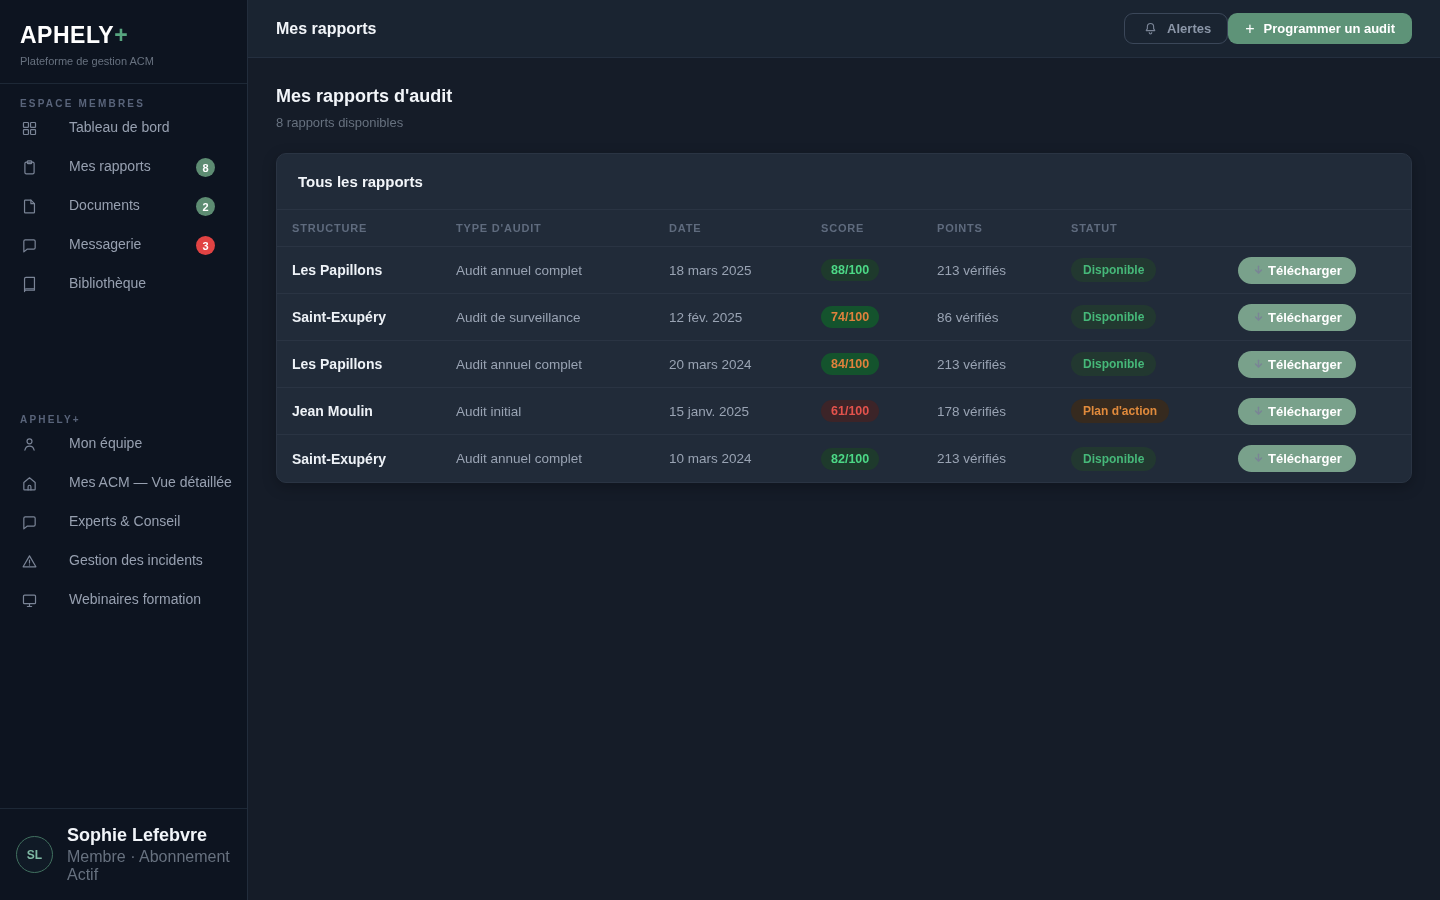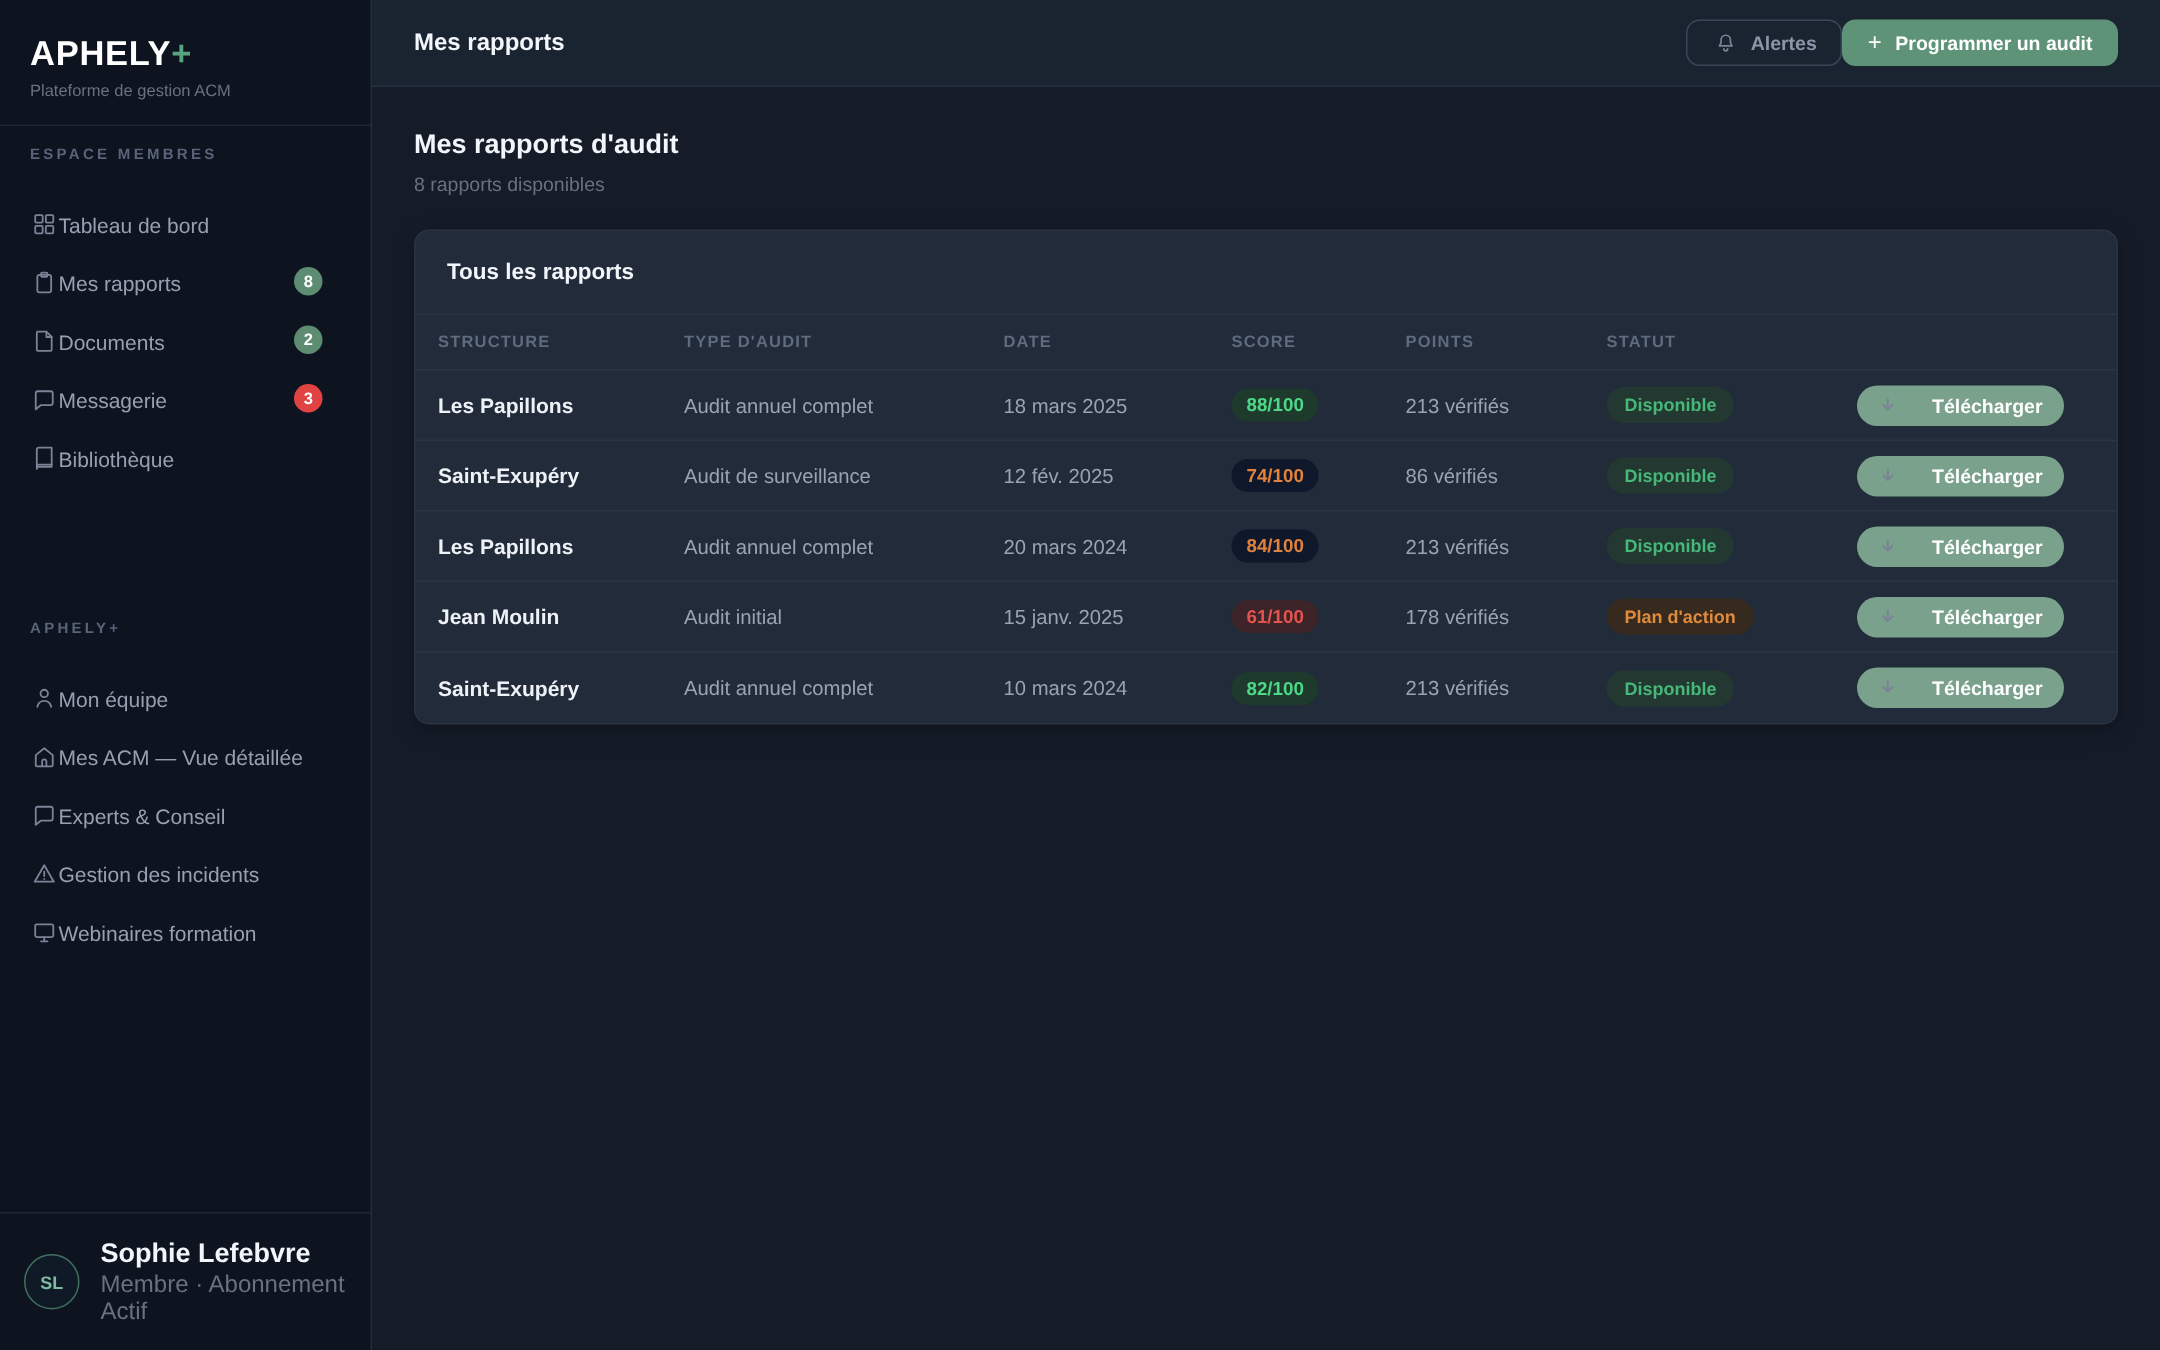--- a/index.html
+++ b/index.html
@@ -9,21 +9,21 @@
 
   
   .sidebar { width:248px; min-width:248px; height:100%; background:#0d1420; border-right:1px solid #222d3c; display:flex; flex-direction:column; }
   .logo-block { padding:22px 20px 16px 20px; border-bottom:1px solid #1d2836; }
   .logo { font-size:23px; font-weight:bold; letter-spacing:.5px; color:#ffffff; }
   .logo .plus { color:#57a57f; }
   .logo-sub { margin-top:6px; font-size:11px; color:#67717f; }
   .sidebar-body { flex:1; overflow:hidden; padding-top:14px; }
   .nav-label { padding:0 20px; margin:0 0 10px 0; font-size:10px; font-weight:bold; letter-spacing:2.2px; color:#59647a; }
   .nav-section + .nav-section { margin-top:100px; }
-  .nav-item { display:flex; align-items:flex-end; gap:1px; height:39px; padding:0 20px; color:#97a0b0; cursor:pointer; text-decoration:none; }
+  .nav-item { display:flex; align-items:flex-start; gap:31px; height:39px; padding:0 20px; color:#97a0b0; cursor:pointer; text-decoration:none; }
   .nav-icon { width:18px; height:18px; display:flex; align-items:center; justify-content:center; color:#7a8496; flex:none; }
   .nav-icon svg { width:17px; height:17px; }
   .nav-text { font-size:14px; flex:1; white-space:nowrap; }
   .nav-badge { width:19px; height:19px; border-radius:50%; font-size:11px; font-weight:bold; color:#fff; display:flex; align-items:center; justify-content:center; flex:none; margin-right:12px; }
   .badge-green { background:#5d8c72; }
   .badge-red { background:#e14343; }
   .user-block { border-top:1px solid #1d2836; padding:16px 16px; display:flex; align-items:center; gap:14px; cursor:pointer; }
   .avatar { width:37px; height:37px; border-radius:50%; border:1px solid #41705f; color:#7fb9a4; font-size:12px; font-weight:bold; display:flex; align-items:center; justify-content:center; background:#101a26; flex:none; }
   .user-name { font-size:18px; font-weight:bold; color:#f2f5f9; }
   .user-meta { font-size:16px; color:#67717f; margin-top:2px; }
@@ -46,26 +46,26 @@
   .card-header { padding:19px 21px; font-size:15px; font-weight:bold; color:#f2f5f9; border-bottom:1px solid #2a3443; }
   .tgrid { display:grid; grid-template-columns:164px 213px 152px 116px 134px 167px 1fr; align-items:center; padding-left:15px; padding-right:16px; }
   .table-head { height:37px; border-bottom:1px solid #2a3443; }
   .th { font-size:11px; font-weight:bold; letter-spacing:.8px; color:#5f6b7e; text-transform:uppercase; }
   .trow { height:47px; border-bottom:1px solid #2a3443; }
   .trow:last-child { border-bottom:none; }
   .cell-structure { font-size:14px; font-weight:bold; color:#eef2f7; }
   .cell-muted { font-size:13.5px; color:#99a3b3; }
   .pill { display:inline-block; padding:4px 10px; border-radius:11px; font-size:12.5px; font-weight:bold; }
   .score-green { background:#1e3a2c; color:#4cd886; }
-  .score-orange { background:#0f172a; color:#e0813c; }
+  .score-orange { background:#14532d; color:#e0813c; }
   .score-red { background:#3c2428; color:#e4534d; }
   .status-green { background:#223830; color:#46b879; }
   .status-orange { background:#362a1f; color:#e08a3c; }
   .status-pill { padding:5px 12px; border-radius:12px; font-size:12px; }
-  .btn-download { display:inline-flex; align-items:center; gap:23px; height:27px; padding:0 14px; background:#79a18b; border:none; border-radius:14px; color:#ffffff; font-size:13px; font-weight:bold; font-family:inherit; cursor:pointer; }
+  .btn-download { display:inline-flex; align-items:center; gap:3px; height:27px; padding:0 14px; background:#79a18b; border:none; border-radius:14px; color:#ffffff; font-size:13px; font-weight:bold; font-family:inherit; cursor:pointer; }
   .btn-download svg { width:13px; height:13px; }
 </style>
 </head>
 <body>
 
 <div class="app">
 
   <aside class="sidebar">
     <div class="logo-block">
       <div class="logo">

